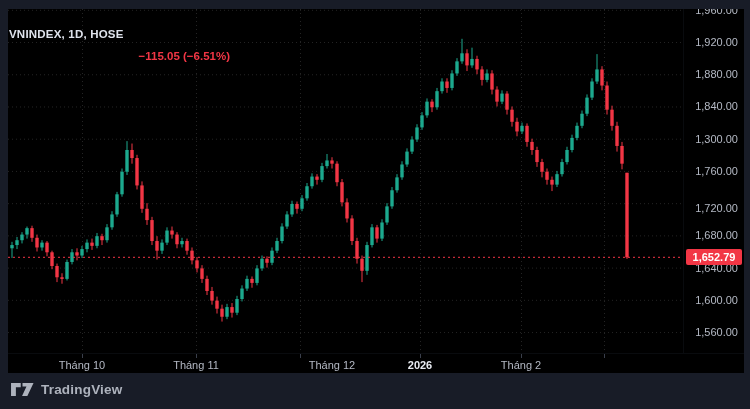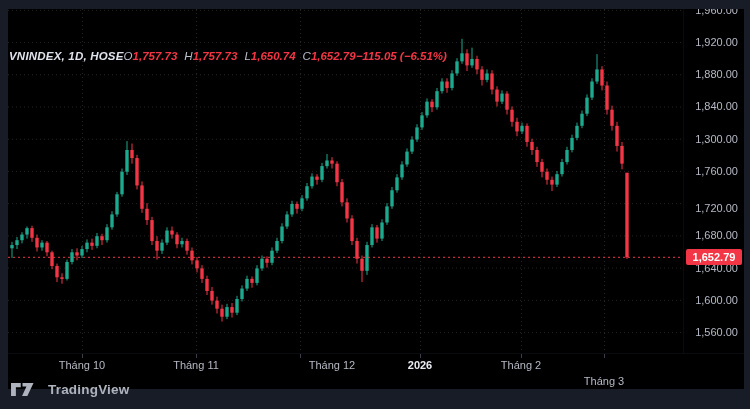--- a/index.html
+++ b/index.html
@@ -12,21 +12,21 @@
     -webkit-font-smoothing:antialiased;
   }
   .pane{
     position:absolute;left:8px;top:9px;width:675px;height:344px;
     background:#000000;overflow:hidden;
   }
   .pane svg{position:absolute;left:0;top:0;}
   .legend{
     position:absolute;left:9px;top:5px;z-index:5;
     font-size:11.5px;line-height:14px;white-space:nowrap;
-    display:flex;align-items:flex-end;gap:0;font-style:italic;
+    display:flex;align-items:center;gap:15px;
   }
   .legend .sym{color:#dfe3ec;font-weight:700;letter-spacing:.2px;cursor:pointer;}
   .legend .ohlc{display:flex;gap:7px;}
   .legend .itm{color:#b9bec9;font-weight:500;}
   .legend .itm b{font-weight:600;}
   .legend .neg{font-weight:600;margin-top:44px;}
   .price-axis{
     position:absolute;left:683px;top:9px;width:61px;height:344px;
     background:#000000;border-left:1px solid #23273345;overflow:hidden;
     cursor:ns-resize;
@@ -34,32 +34,32 @@
   .ptick{
     position:absolute;right:6px;height:16px;line-height:16px;
     font-size:11px;color:#b4b9c4;white-space:nowrap;
   }
   .badge{
     position:absolute;left:2px;right:2px;height:16px;line-height:16px;
     border-radius:2px;text-align:center;
     font-size:11px;font-weight:700;color:#ffffff;z-index:6;
   }
   .time-axis{
-    position:absolute;left:8px;top:353px;width:736px;height:36px;
+    position:absolute;left:8px;top:353px;width:736px;height:20px;
     background:#000000;border-top:1px solid #23273345;overflow:hidden;
     cursor:ew-resize;
   }
   .ttick{
     position:absolute;top:5px;transform:translateX(-50%);
     font-size:11px;color:#b4b9c4;white-space:nowrap;
   }
   .ttick.bold{color:#e8ebf2;font-weight:700;}
   .tmark{position:absolute;top:0;width:1px;height:4px;background:#3a3f4b;}
   .logo{
-    position:absolute;left:10px;top:382px;display:flex;align-items:center;gap:13px;
+    position:absolute;left:10px;top:382px;display:flex;align-items:center;gap:6px;
     color:#aeb3bd;font-size:13.5px;font-weight:700;letter-spacing:.2px;cursor:pointer;
   }
   .logo svg{display:block;}
 </style>
 </head>
 <body>
 
 <div class="frame">
 
   <div class="pane">
@@ -580,26 +580,20 @@
             <line x1="619" x2="619" y1="163.7585011709602" y2="249.951850117096" stroke="#f23645" stroke-width="1"></line>
             <rect x="617.3" y="163.7585011709602" width="3.4" height="84.5418266978923" fill="#f23645"></rect>
           </g>
         </g>
         <line x1="0" x2="675" y1="248.3003278688525" y2="248.3003278688525" stroke="#f23645" stroke-width="1" stroke-dasharray="2,3"></line>
       </svg>
     </div>
 
   <div class="legend">
     <span class="sym">VNINDEX, 1D, HOSE</span>
-    <span class="ohlc">
-        <span class="itm">O<b style="color: rgb(242, 54, 69);">1,757.73</b></span>
-        <span class="itm">H<b style="color: rgb(242, 54, 69);">1,757.73</b></span>
-        <span class="itm">L<b style="color: rgb(242, 54, 69);">1,650.74</b></span>
-        <span class="itm">C<b style="color: rgb(242, 54, 69);">1,652.79</b></span>
-      </span>
     <span class="neg" style="color: rgb(242, 54, 69);">−115.05 (−6.51%)</span>
   </div>
 
   <div class="price-axis">
     <div class="badge" style="top: 240.3px; background: rgb(242, 54, 69);">1,652.79</div>
   <div class="ptick" style="top: -7.19438px;">1,960.00</div>
       <div class="ptick" style="top: 25.0304px;">1,920.00</div>
       <div class="ptick" style="top: 57.2553px;">1,880.00</div>
       <div class="ptick" style="top: 89.4801px;">1,840.00</div>
       <div class="ptick" style="top: 121.705px;">1,300.00</div>

